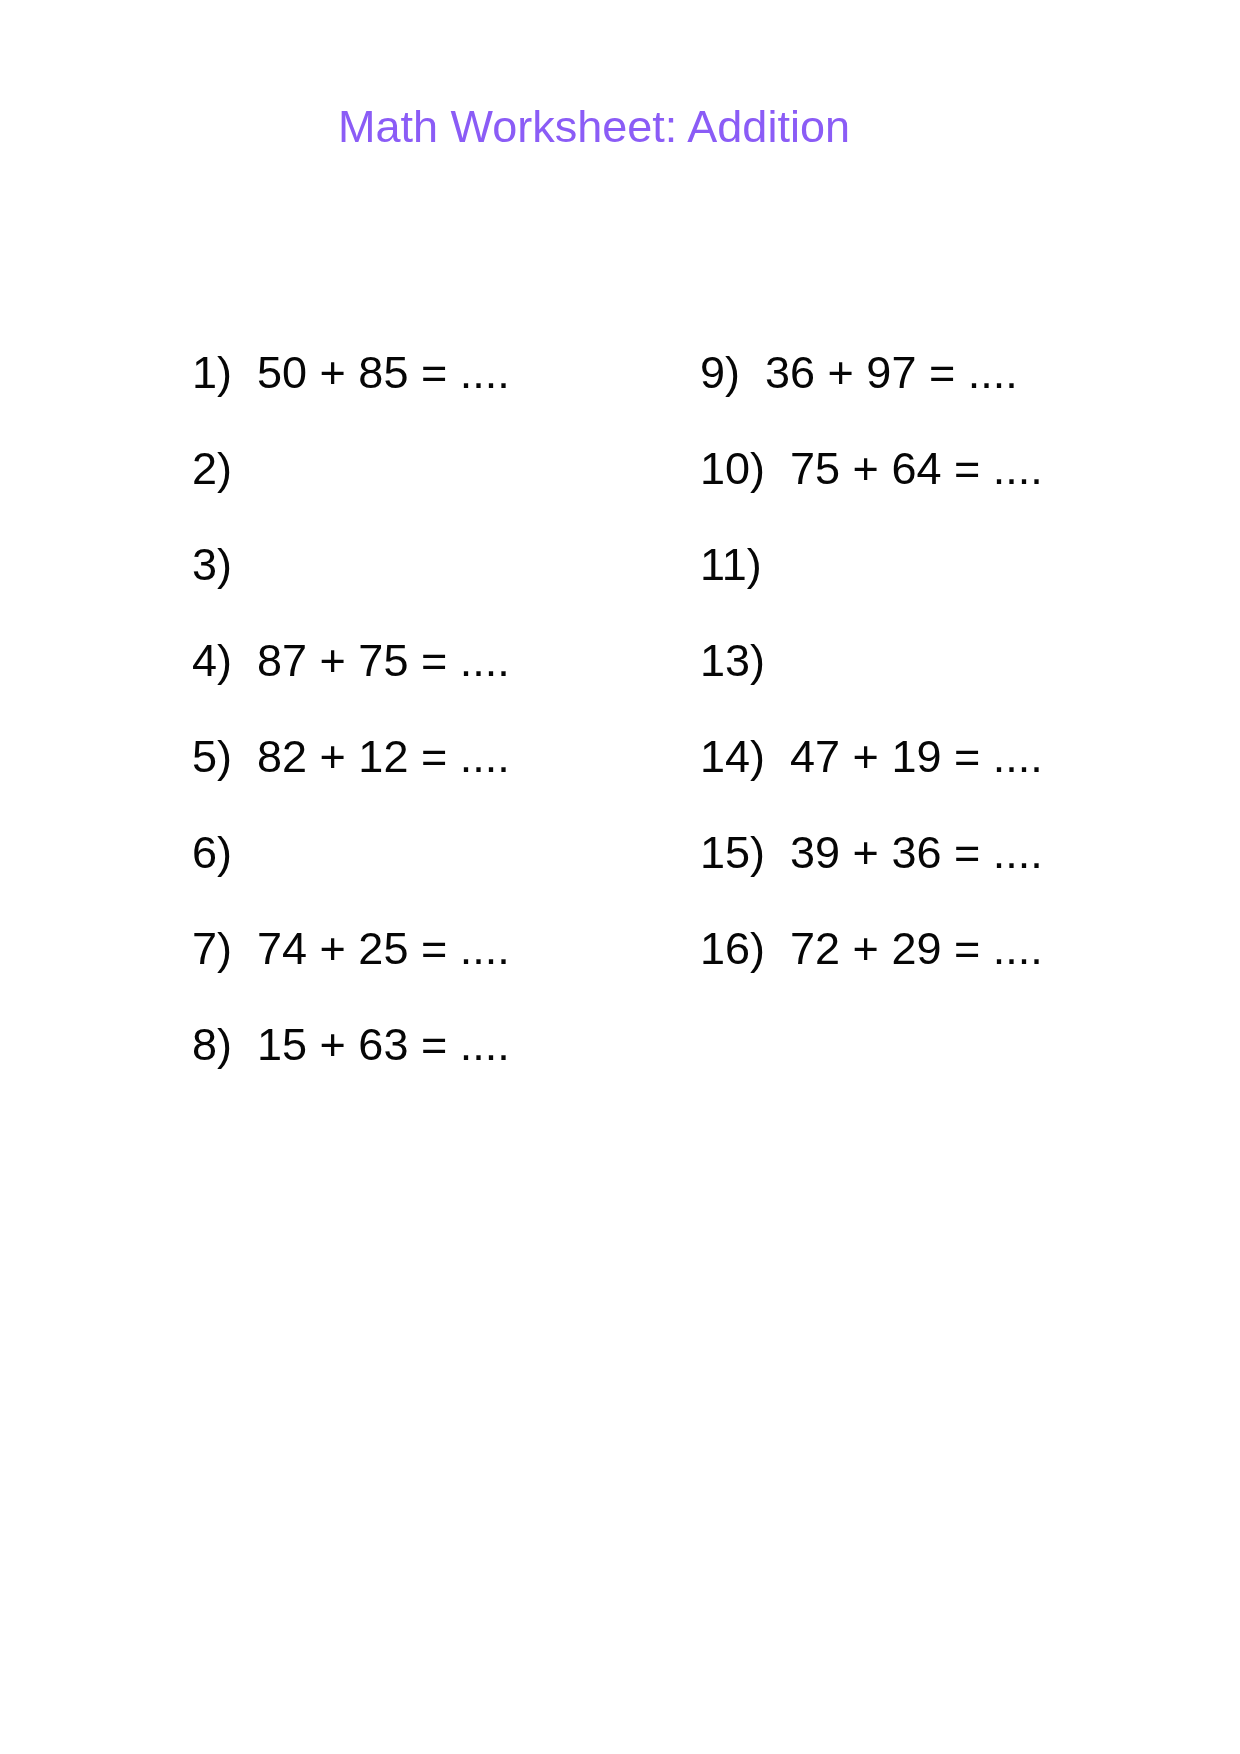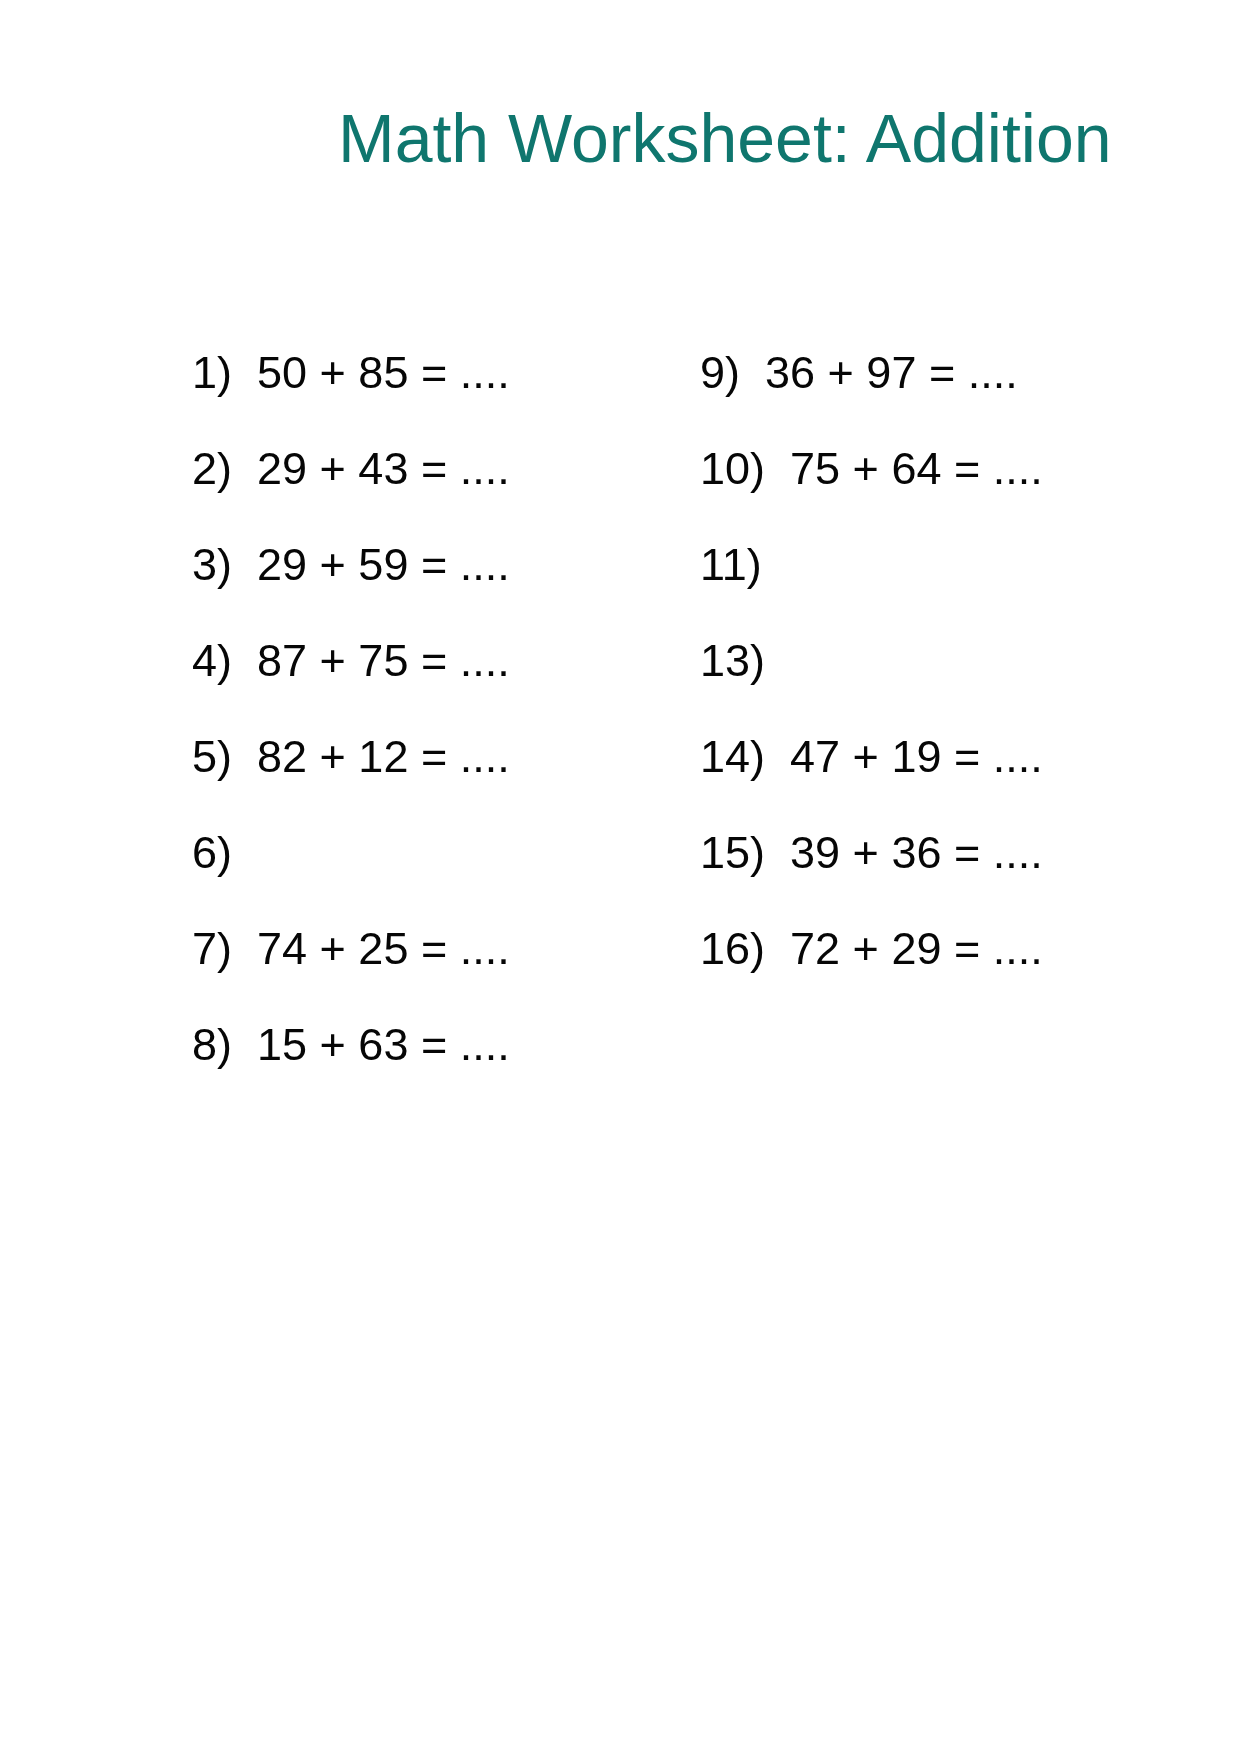--- a/index.html
+++ b/index.html
@@ -16,23 +16,23 @@
   }
   .page {
     position: absolute;
     inset: 0;
     background: #ffffff;
   }
   .worksheet-title {
     position: absolute;
     top: 104px;
     left: 338px;
-    font-size: 68px;
+    font-size: 45px;
     line-height: 1;
-    color: #0f766e;
+    color: #8b5cf6;
     letter-spacing: 0px;
     white-space: nowrap;
     margin: 0;
     font-weight: 400;
   }
   .worksheet-watermark {
     position: absolute;
     top: 181px;
     left: 470px;
     font-size: 49px;
@@ -76,25 +76,23 @@
 
   <div class="problems">
 
     <div class="col col-left">
       <div class="problem-row">
         <span class="num">1)</span>
         <span class="expr">50 + 85 = ....</span>
       </div>
       <div class="problem-row">
         <span class="num">2)</span>
-        <span class="expr">29 + 43 = ....</span>
       </div>
       <div class="problem-row">
         <span class="num">3)</span>
-        <span class="expr">29 + 59 = ....</span>
       </div>
       <div class="problem-row">
         <span class="num">4)</span>
         <span class="expr">87 + 75 = ....</span>
       </div>
       <div class="problem-row">
         <span class="num">5)</span>
         <span class="expr">82 + 12 = ....</span>
       </div>
       <div class="problem-row">

